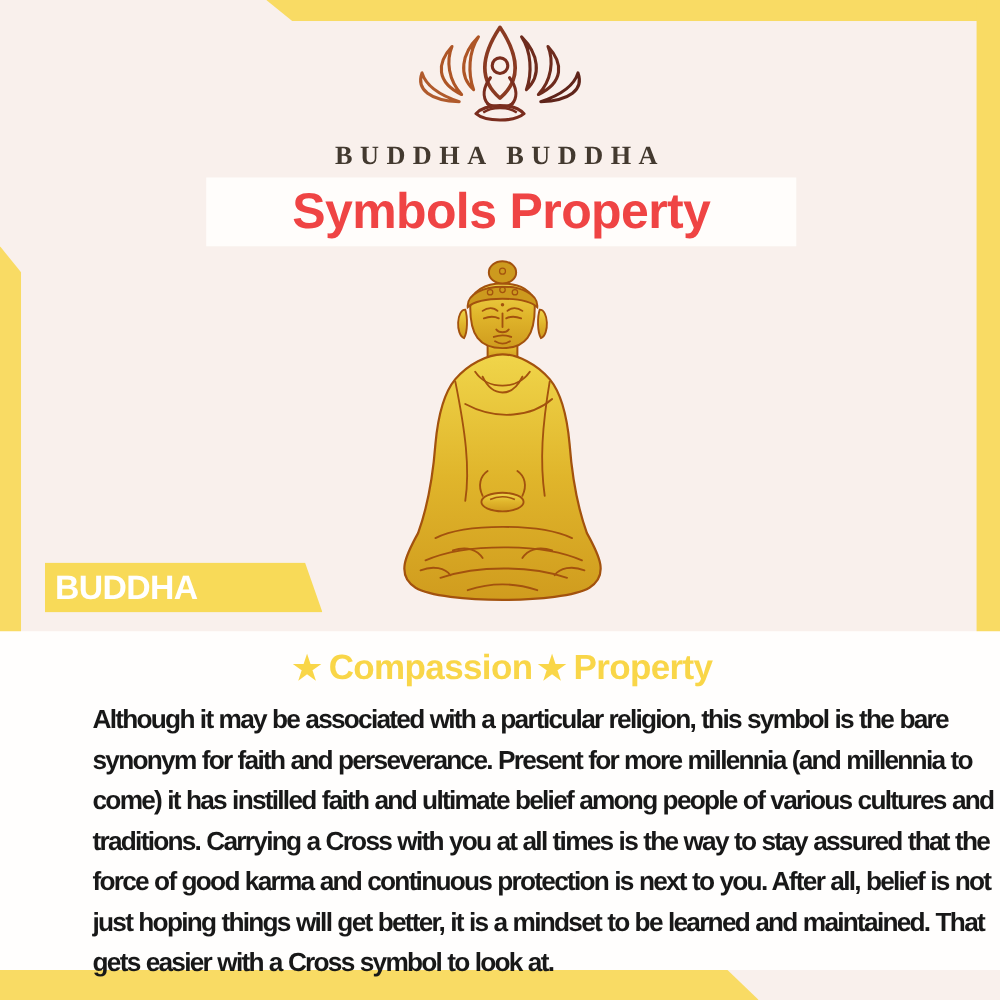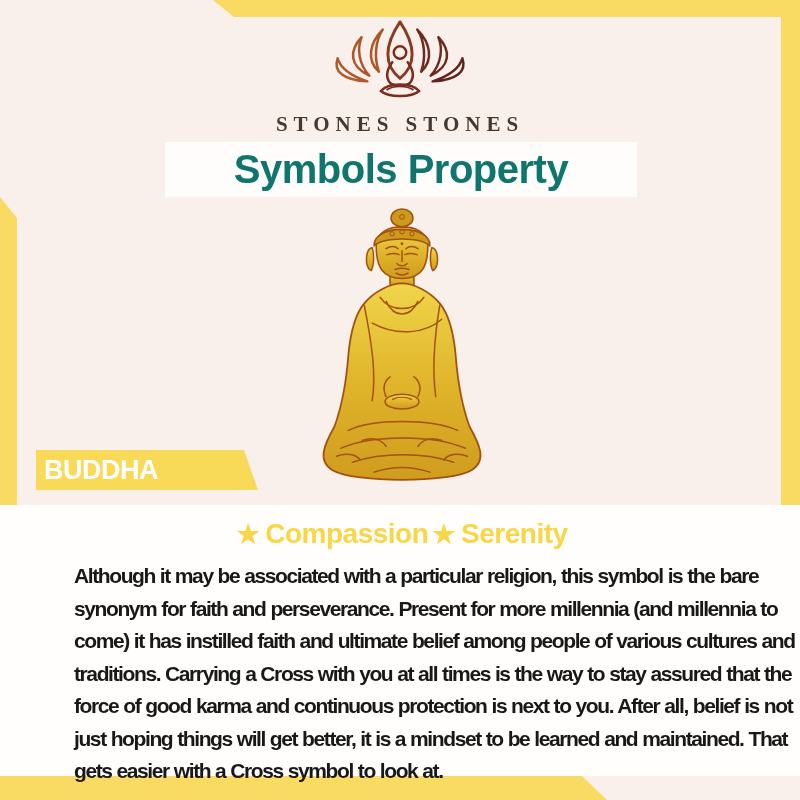--- a/index.html
+++ b/index.html
@@ -20,21 +20,21 @@
 
   
   .logo{position:absolute;left:318px;top:18px;width:164px;height:96px;}
   .brand-name{position:absolute;left:0;top:112px;width:800px;text-align:center;
     font-family:"Liberation Serif",serif;font-size:21px;font-weight:600;color:#43392f;
     letter-spacing:6px;}
 
   
   .heading-bar{position:absolute;left:165px;top:142px;width:472px;height:55px;background:#fffdfb;}
   .heading-title{width:100%;height:55px;line-height:55px;text-align:center;
-    font-size:40px;font-weight:bold;color:#0f766e;letter-spacing:-0.5px;}
+    font-size:40px;font-weight:bold;color:#ef4444;letter-spacing:-0.5px;}
 
   
   .statue{position:absolute;left:302px;top:206px;width:200px;height:288px;}
 
   
   .label-banner{position:absolute;left:36px;top:450px;width:222px;height:40px;background:#f8da58;
     clip-path:polygon(0 0,208px 0,100% 100%,0 100%);}
   .label-text{line-height:40px;padding-left:8px;font-size:27px;font-weight:bold;color:#ffffff;
     letter-spacing:-0.5px;}
 
@@ -71,21 +71,21 @@
     <path d="M66,75 C73,70 87,70 94,75" stroke="#7a2d1e" stroke-width="2"></path>
 
     <path d="M62,12 C48,26 45,44 58,56 C53,42 54,24 62,12 Z" stroke="#ae5526" stroke-width="2.6" stroke-linejoin="round"></path>
     <path d="M40,20 C27,34 27,50 48,60 C37,48 35,32 40,20 Z" stroke="#ae5526" stroke-width="2.6" stroke-linejoin="round"></path>
     <path d="M15,42 C10,56 22,65 46,66 C28,60 18,52 15,42 Z" stroke="#b05a2c" stroke-width="2.6" stroke-linejoin="round"></path>
 
     <path d="M98,12 C112,26 115,44 102,56 C107,42 106,24 98,12 Z" stroke="#6e2b1d" stroke-width="2.6" stroke-linejoin="round"></path>
     <path d="M120,20 C133,34 133,50 112,60 C123,48 125,32 120,20 Z" stroke="#6e2b1d" stroke-width="2.6" stroke-linejoin="round"></path>
     <path d="M145,42 C150,56 138,65 114,66 C132,60 142,52 145,42 Z" stroke="#5f241a" stroke-width="2.6" stroke-linejoin="round"></path>
   </svg>
-  <div class="brand-name">STONES STONES</div>
+  <div class="brand-name">BUDDHA BUDDHA</div>
 
   <div class="heading-bar">
     <div class="heading-title">Symbols Property</div>
   </div>
 
   <svg class="statue" viewBox="0 0 200 290">
     <defs>
       <linearGradient id="gold" x1="0" y1="0" x2="0" y2="1">
         <stop offset="0" stop-color="#f0d54a"></stop>
         <stop offset="0.5" stop-color="#e0b52b"></stop>
@@ -142,18 +142,18 @@
 
     <ellipse cx="100" cy="197" rx="17" ry="7.5" fill="url(#gold)" stroke="#a3520e" stroke-width="1.5"></ellipse>
     <path d="M90,195 C96,192 104,192 110,195" stroke="#a3520e" stroke-width="1.3" fill="none"></path>
   </svg>
 
   <div class="label-banner">
     <div class="label-text">BUDDHA SYMBOL</div>
   </div>
 
   <div class="traits-line">
-    <span class="star">★</span><span>Compassion</span><span class="star">★</span><span>Serenity</span>
+    <span class="star">★</span><span>Compassion</span><span class="star">★</span><span>Property</span>
   </div>
 
   <div class="description">Although it may be associated with a particular religion, this symbol is the bare synonym for faith and perseverance. Present for more millennia (and millennia to come) it has instilled faith and ultimate belief among people of various cultures and traditions. Carrying a Cross with you at all times is the way to stay assured that the force of good karma and continuous protection is next to you. After all, belief is not just hoping things will get better, it is a mindset to be learned and maintained. That gets easier with a Cross symbol to look at.</div>
 
 </div>
 
 </body></html>

